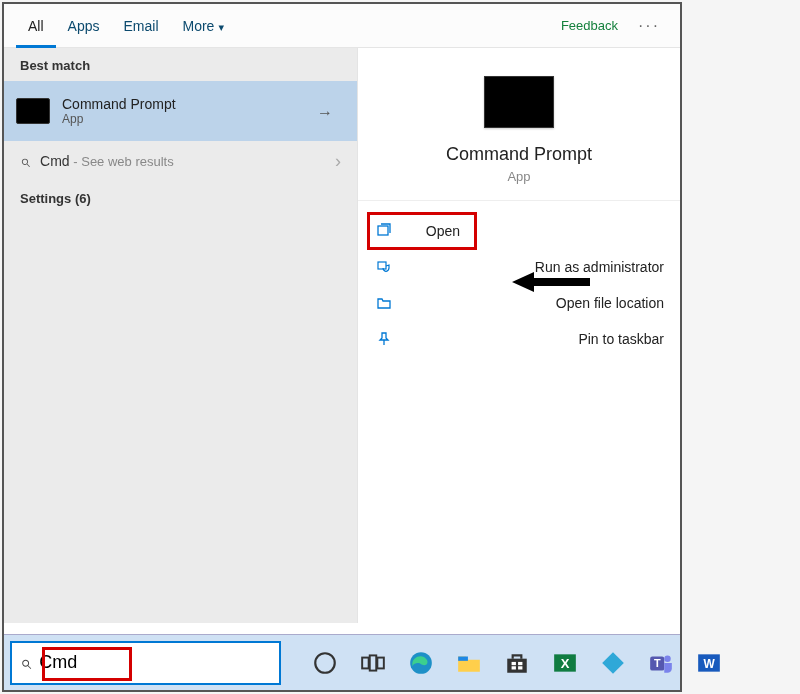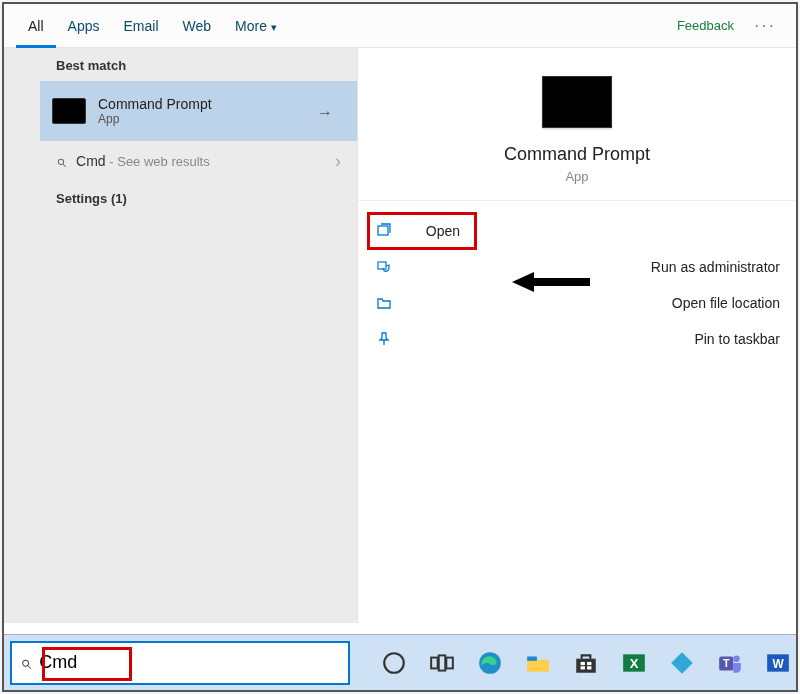--- a/index.html
+++ b/index.html
@@ -1,30 +1,30 @@
 <!DOCTYPE html>
 <html><head>
   <meta charset="utf-8">
   <style>
     * { box-sizing: border-box; margin: 0; padding: 0; font-family: "Segoe UI", sans-serif; }
     body { width: 800px; height: 694px; background: #f5f5f5; position: relative; overflow: hidden; }
-    .frame { border: 2px solid #555; width: 796px; height: 690px; margin: 2px; background: #fff; position: relative; }
+    .frame { border: 2px solid #555; width: 680px; height: 690px; margin: 2px; background: #fff; position: relative; }
 
     
     .tabs { display: flex; align-items: center; height: 44px; padding: 0 12px; border-bottom: 1px solid #e5e5e5; background: #fcfcfc; }
     .tab { padding: 0 12px; height: 44px; line-height: 44px; font-size: 14px; color: #0c4a6e; cursor: pointer; }
     .tab.active { color: #222; border-bottom: 3px solid #0078d4; font-weight: 500; }
     .tab .chevron { margin-left: 4px; font-size: 11px; }
     .tabs-spacer { flex: 1; }
     .feedback { font-size: 13px; color: #15803d; padding: 0 12px; cursor: pointer; }
     .more-dots { font-size: 16px; color: #666; padding: 0 8px; cursor: pointer; letter-spacing: 2px; }
 
     
     .main { display: flex; height: 575px; }
-    .left { width: 354px; background: #ebebeb; border-right: 1px solid #e4e4e4; padding-left: 36px; }
+    .left { width: 354px; background: #ebebeb; border-right: 1px solid #e4e4e4; }
     .right { flex: 1; background: #fff; }
 
     
     .section-label { font-size: 13px; font-weight: 600; color: #333; padding: 10px 16px 8px; }
     .best-match { display: flex; align-items: center; background: #bcd3ea; height: 60px; padding: 0 12px; cursor: pointer; position: relative; }
     .cmd-icon-sm { width: 34px; height: 26px; background: #000; border-radius: 2px; margin-right: 12px; border: 1px solid #333; }
     .bm-text { flex: 1; }
     .bm-title { font-size: 14px; color: #222; }
     .bm-sub { font-size: 12px; color: #555; }
     .bm-arrow { width: 40px; text-align: center; color: #555; font-size: 16px; }
@@ -64,21 +64,20 @@
     .action-row .ico svg { width: 16px; height: 16px; }
   </style>
 </head>
 <body>
 <div class="frame">
 
   <div class="tabs">
     <div class="tab active">All</div>
     <div class="tab">Apps</div>
     <div class="tab">Email</div>
-    <div class="tab">Web</div>
     <div class="tab"><span>More</span><span class="chevron">▾</span></div>
     <div class="tabs-spacer"></div>
     <div class="feedback">Feedback</div>
     <div class="more-dots">···</div>
   </div>
 
   <div class="main">
     <div class="left">
       <div class="section-label">Best match</div>
       <div class="best-match">
@@ -87,21 +86,21 @@
           <div class="bm-title">Command Prompt</div>
           <div class="bm-sub">App</div>
         </div>
         <div class="bm-arrow">→</div>
       </div>
       <div class="web-row">
         <span class="search-icon-sm"></span>
         <span class="web-text"><span>Cmd</span><span class="web-sub"> - See web results</span></span>
         <span class="chev-right">›</span>
       </div>
-      <div class="section-label">Settings (1)</div>
+      <div class="section-label">Settings (6)</div>
     </div>
 
     <div class="right">
       <div class="hero">
         <div class="cmd-icon-lg"></div>
         <div class="hero-title">Command Prompt</div>
         <div class="hero-sub">App</div>
       </div>
       <div class="actions">
         <div class="action-row highlighted">

